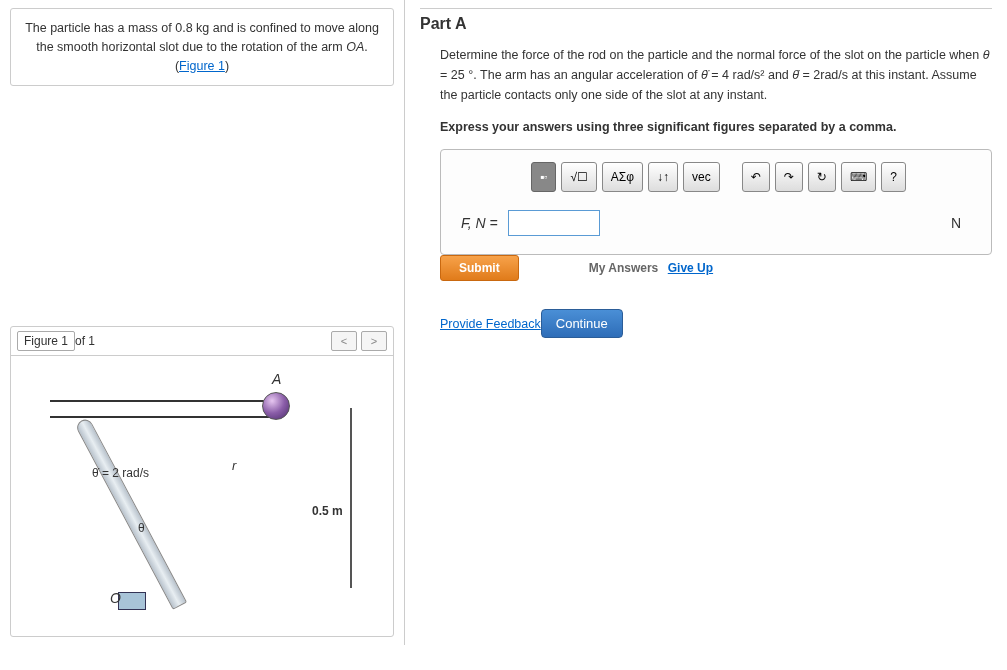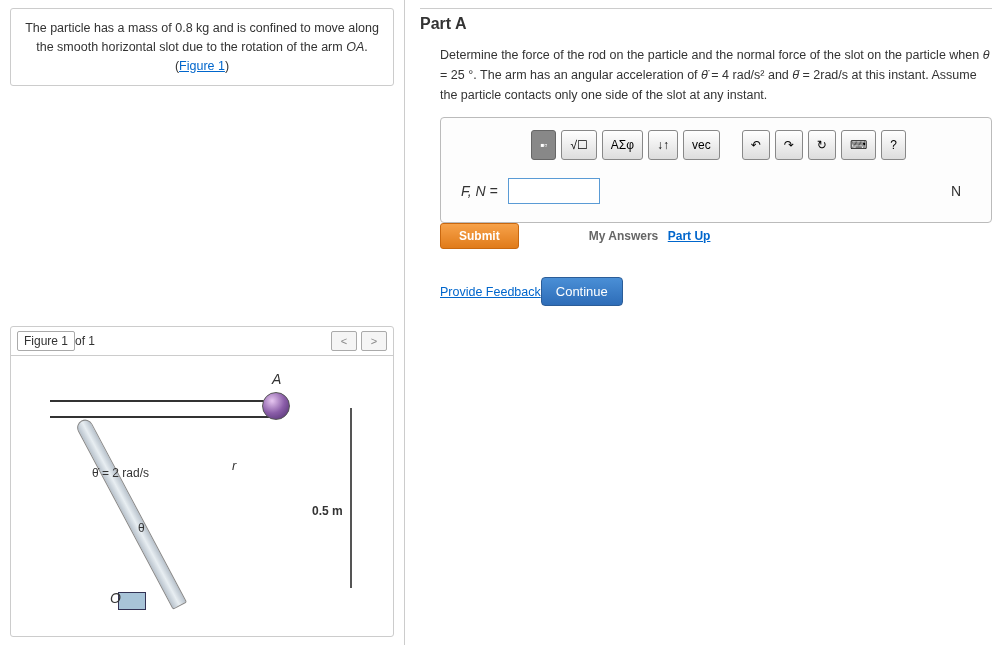--- a/index.html
+++ b/index.html
@@ -88,20 +88,21 @@
     </div>
   </div>
 
   <div class="right-col">
     <hr class="hr-top">
     <div class="part-title">Part A</div>
     <div class="part-body">
       <div>
         <span>Determine the force of the rod on the particle and the normal force of the slot on the particle when </span><i>θ</i><span> = 25 °</span><span>. The arm has an angular acceleration of </span><i>θ̈</i><span> = 4 rad/s²</span><span> and </span><i>θ̇</i><span> = 2rad/s</span><span> at this instant. Assume the particle contacts only one side of the slot at any instant.</span>
       </div>
+      <div class="express">Express your answers using three significant figures separated by a comma.</div>
 
       <div class="answer-box">
         <div class="toolbar">
           <button class="tool-btn tool-dark">▪<span style="font-size:9px">▫</span></button>
           <button class="tool-btn">√☐</button>
           <button class="tool-btn">ΑΣφ</button>
           <button class="tool-btn">↓↑</button>
           <button class="tool-btn">vec</button>
           <span class="tool-sep"></span>
           <button class="tool-btn">↶</button>
@@ -114,21 +115,21 @@
           <span class="ans-label">F, N = </span>
           <input class="ans-input" type="text" value="" style="">
           <span class="ans-unit">N</span>
         </div>
       </div>
 
       <div class="submit-row">
         <button class="submit-btn">Submit</button>
         <span>
           <span class="my-answers">My Answers</span>
-          <a class="giveup">Part Up</a>
+          <a class="giveup">Give Up</a>
         </span>
       </div>
 
       <div class="footer-row">
         <a class="feedback">Provide Feedback</a>
         <button class="continue-btn">Continue</button>
       </div>
     </div>
   </div>
 </div>

